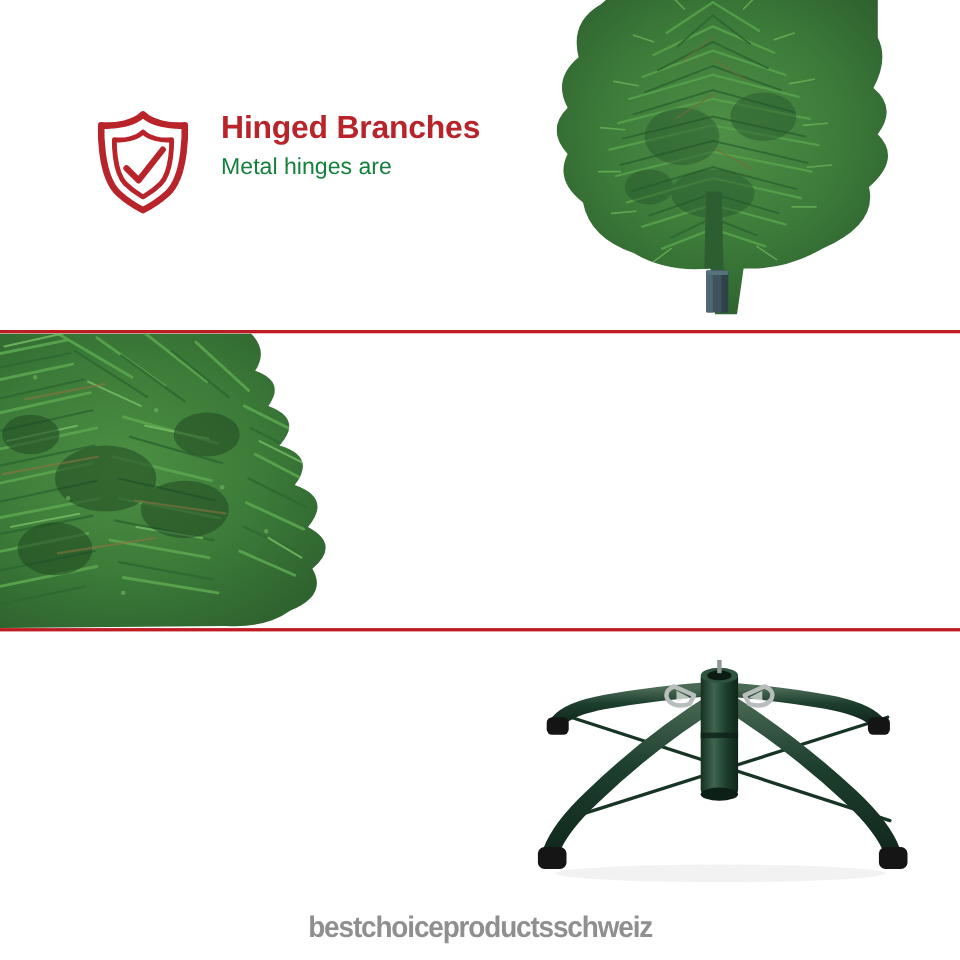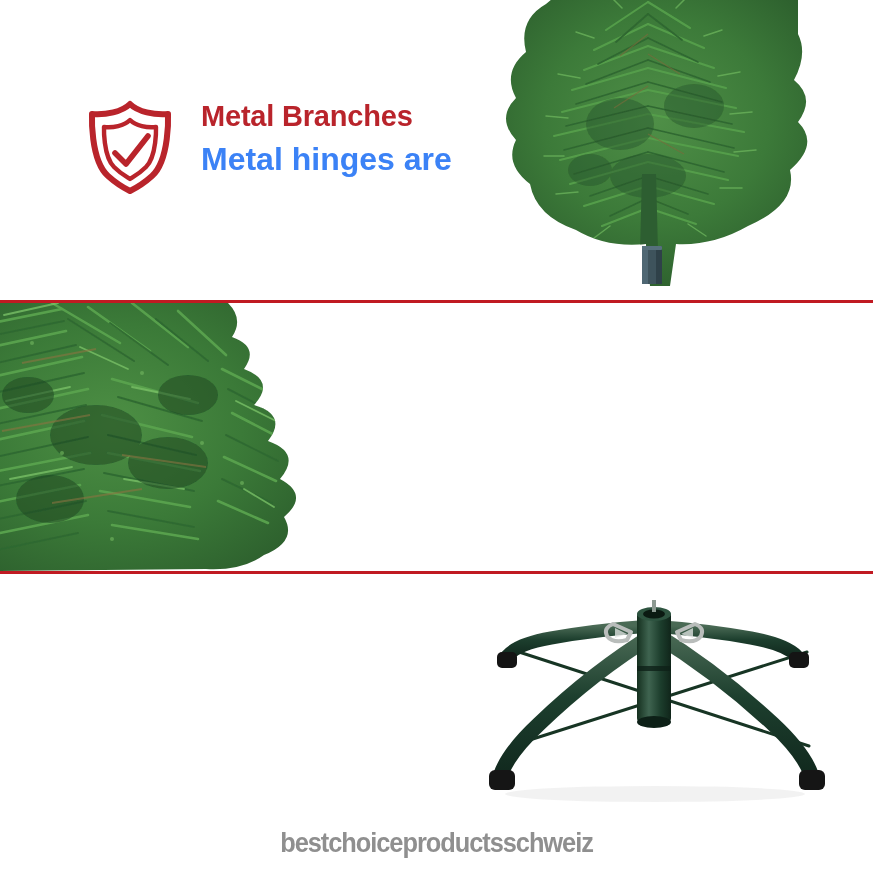--- a/index.html
+++ b/index.html
@@ -32,23 +32,23 @@
   .feature-text { position: absolute; }
   .feature-title {
     color: #b9242b;
     font-weight: bold;
     font-size: 29px;
     letter-spacing: -0.2px;
     line-height: 1.12;
     white-space: nowrap;
   }
   .feature-desc {
-    color: #3b82f6;
-    font-size: 32px;
-    font-weight: 700;
+    color: #15803d;
+    font-size: 21px;
+    font-weight: 400;
     line-height: 1.28;
     margin-top: 7px;
   }
   .feature-desc span { display: block; white-space: nowrap; }
 
   #text-1 { left: 201px; top: 100px; text-align: left; }
 
   
   .feature-icon { position: absolute; }
   #icon-1 { left: 82px;  top: 98px;  width: 96px;  height: 98px; }
@@ -205,21 +205,21 @@
           <path d="M48,22 C42,28 31,30 22,29 C22,29 21,58 32,69 C39,76 45,79 48,81
                    C51,79 57,76 64,69 C75,58 74,29 74,29 C65,30 54,28 48,22 Z"></path>
         </g>
         <g fill="none" stroke="#b9242b" stroke-width="5.6" stroke-linecap="round" stroke-linejoin="round">
           <path d="M33,55 L44,66 L66,38"></path>
         </g>
       </svg>
     </div>
 
     <div class="feature-text" id="text-1">
-      <div class="feature-title">Metal Branches</div>
+      <div class="feature-title">Hinged Branches</div>
       <div class="feature-desc">
         <span>Metal hinges are</span>
       </div>
     </div>
   </div>
 
   <div class="divider" id="divider-1"></div>
 
   <div class="section" id="section-2">
 

